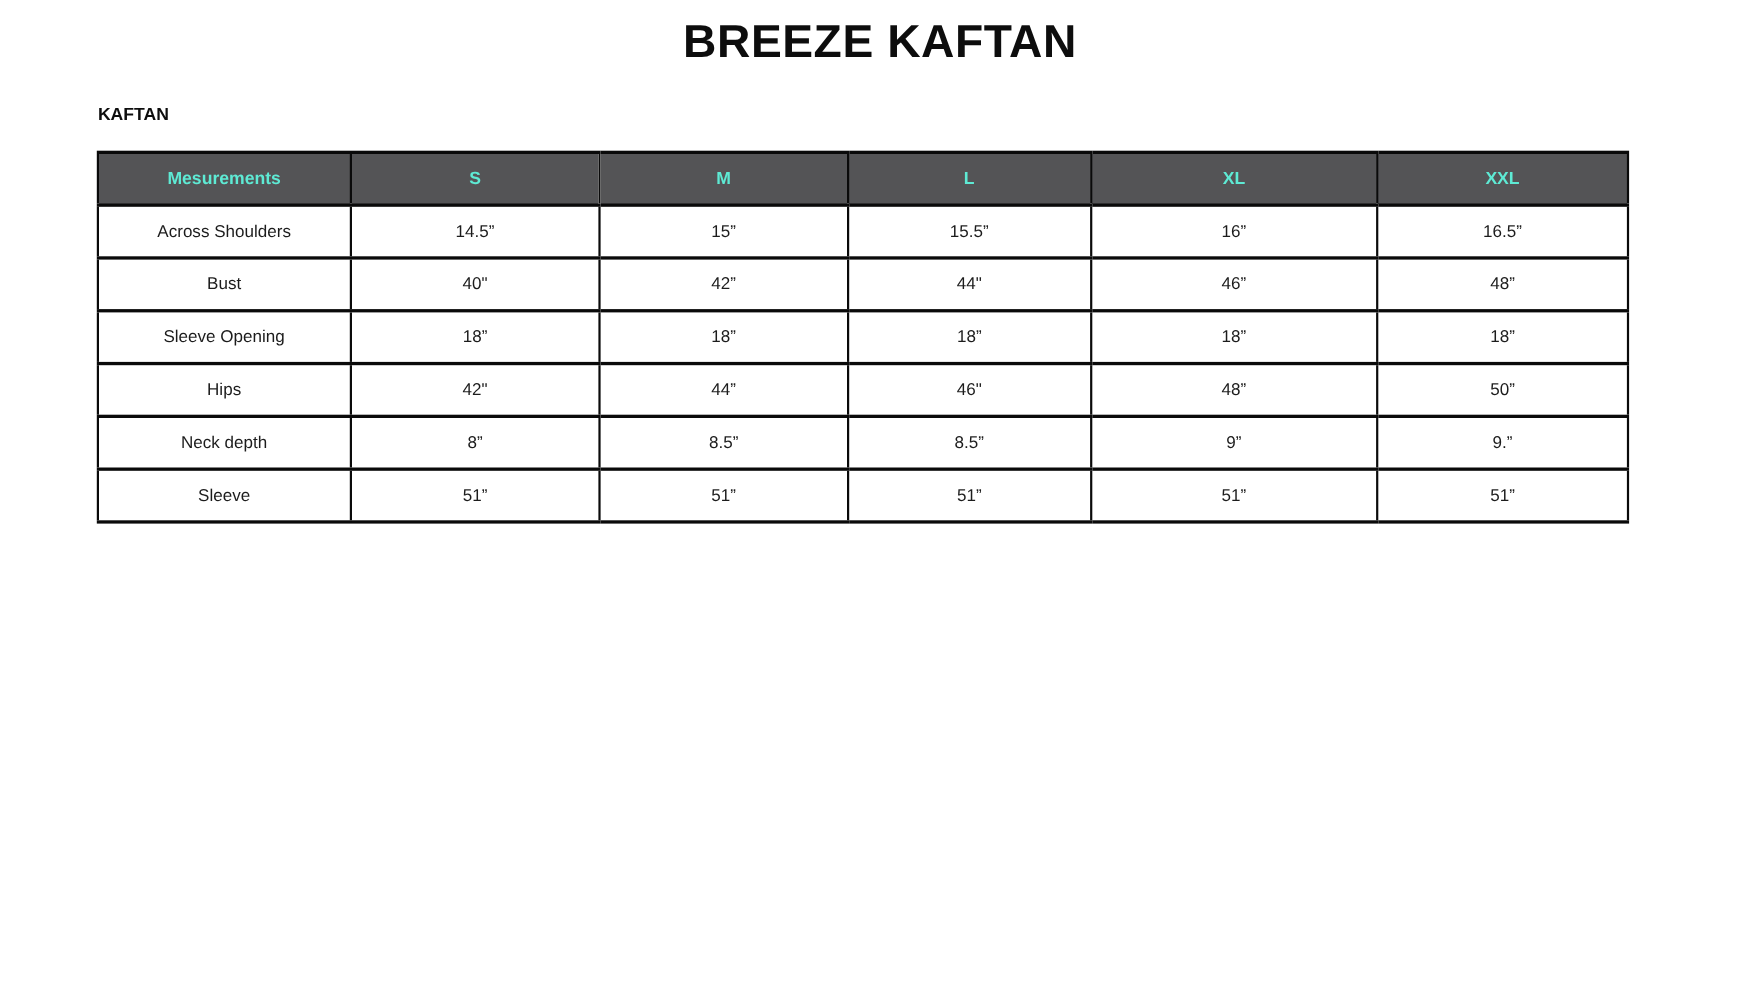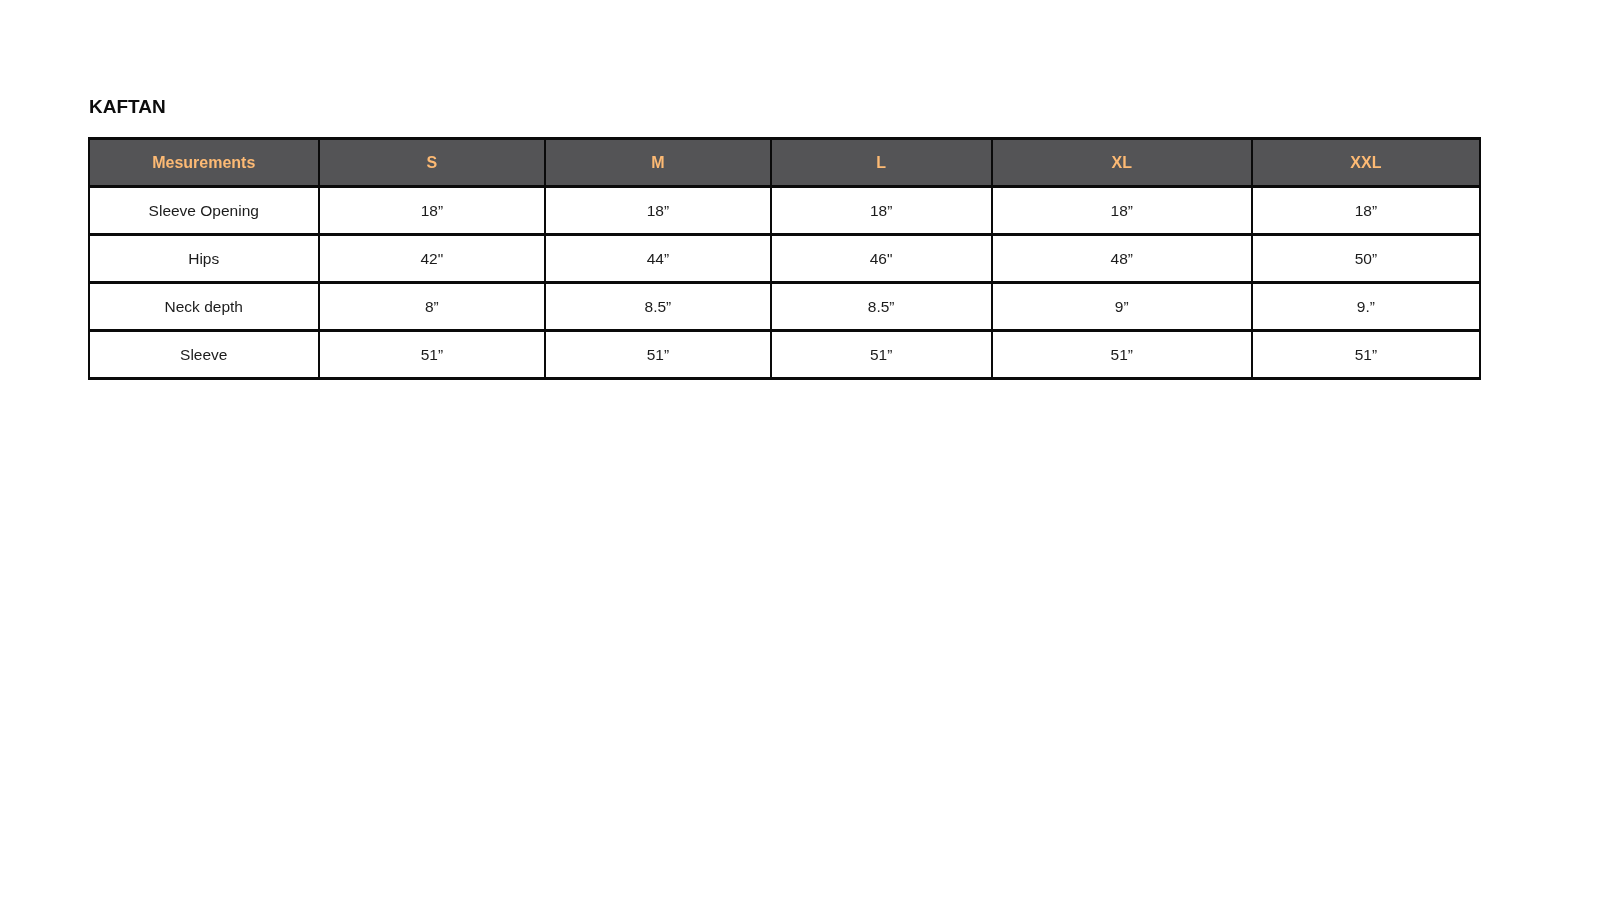--- a/index.html
+++ b/index.html
@@ -26,21 +26,21 @@
     text-align: center;
     font-size: 42px;
     font-weight: 800;
     letter-spacing: 0.5px;
     color: #0d0d0d;
   }
   .section-heading {
     position: absolute;
     top: 96px;
     left: 89px;
-    font-size: 19px;
+    font-size: 16px;
     font-weight: 800;
     color: #0d0d0d;
   }
   table.size-chart {
     position: absolute;
     top: 137px;
     left: 88px;
     width: 1393px;
     border-collapse: collapse;
     table-layout: fixed;
@@ -53,21 +53,21 @@
     border-top: 3px solid #0a0a0a;
     border-bottom: 3px solid #0a0a0a;
     text-align: center;
     vertical-align: middle;
     height: 45px;
     padding: 0 4px;
     overflow: hidden;
   }
   table.size-chart th {
     background: #545456;
-    color: #fdba74;
+    color: #5eead4;
     font-weight: 700;
     font-size: 16px;
   }
   table.size-chart td {
     background: #ffffff;
     color: #1c1c1c;
     font-weight: 400;
     font-size: 15.5px;
   }
   col.c-label { width: 16.5%; }
@@ -75,20 +75,21 @@
   col.c-m     { width: 16.2%; }
   col.c-l     { width: 15.9%; }
   col.c-xl    { width: 18.7%; }
   col.c-xxl   { width: 16.4%; }
 </style>
 </head>
 <body>
 
 <div class="page">
 
+  <div class="main-title">BREEZE KAFTAN</div>
 
   <div class="section-heading">KAFTAN</div>
 
   <table class="size-chart">
     <colgroup>
       <col class="c-label">
       <col class="c-s">
       <col class="c-m">
       <col class="c-l">
       <col class="c-xl">
@@ -98,20 +99,36 @@
         <tr>
           <th>Mesurements</th>
           <th>S</th>
           <th>M</th>
           <th>L</th>
           <th>XL</th>
           <th>XXL</th>
         </tr>
       </thead>
     <tbody>
+        <tr>
+          <td>Across Shoulders</td>
+          <td>14.5”</td>
+          <td>15”</td>
+          <td>15.5”</td>
+          <td>16”</td>
+          <td>16.5”</td>
+        </tr>
+        <tr>
+          <td>Bust</td>
+          <td>40"</td>
+          <td>42”</td>
+          <td>44"</td>
+          <td>46”</td>
+          <td>48”</td>
+        </tr>
         <tr>
           <td>Sleeve Opening</td>
           <td>18”</td>
           <td>18”</td>
           <td>18”</td>
           <td>18”</td>
           <td>18”</td>
         </tr>
         <tr>
           <td>Hips</td>

